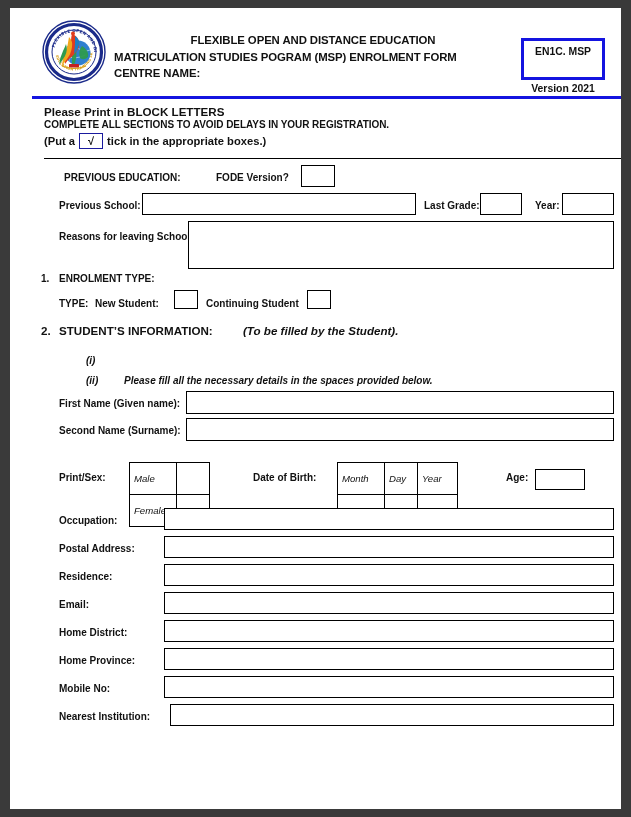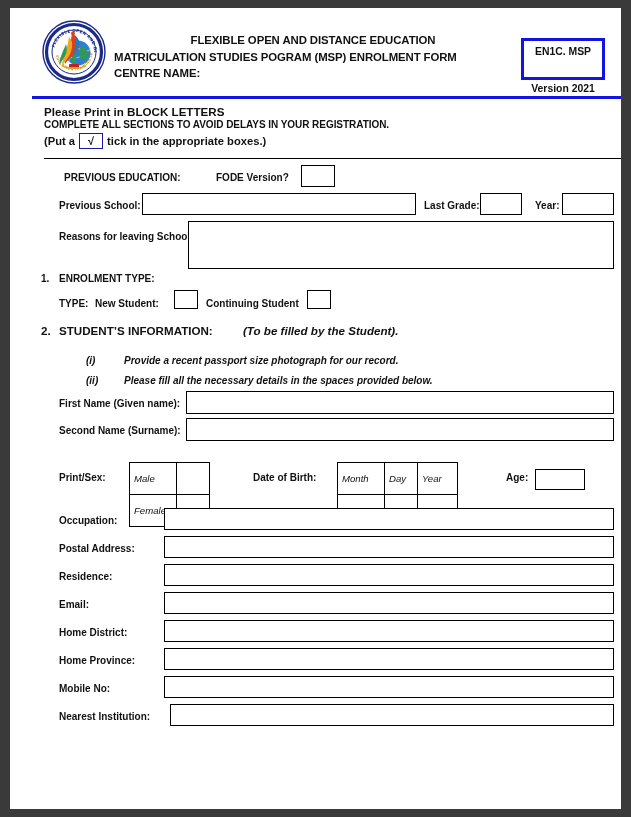--- a/index.html
+++ b/index.html
@@ -287,21 +287,20 @@
     <div class="lbl" style="left:63px; top:284px;">New Student:</div>
     <div class="bx" style="left:142px; top:276px; width:24px; height:19px;"></div>
     <div class="lbl" style="left:174px; top:284px;">Continuing Student</div>
     <div class="bx" style="left:275px; top:276px; width:24px; height:19px;"></div>
 
     <div class="lbl big" style="left:9px; top:311px;">2.</div>
     <div class="lbl big" style="left:27px; top:311px;">STUDENT’S INFORMATION:</div>
     <div class="lbl big it" style="left:211px; top:311px;">(To be filled by the Student).</div>
 
     <div class="lbl it" style="left:54px; top:341px;">(i)</div>
-    <div class="lbl it" style="left:92px; top:341px;">Provide a recent passport size photograph for our record.</div>
     <div class="lbl it" style="left:54px; top:361px;">(ii)</div>
     <div class="lbl it" style="left:92px; top:361px;">Please fill all the necessary details in the spaces provided below.</div>
 
     <div class="lbl" style="left:27px; top:384px;">First Name (Given name):</div>
     <div class="bx" style="left:154px; top:377px; width:428px; height:23px;"></div>
 
     <div class="lbl" style="left:27px; top:411px;">Second Name (Surname):</div>
     <div class="bx" style="left:154px; top:404px; width:428px; height:23px;"></div>
 
     <div class="lbl" style="left:27px; top:458px;">Print/Sex:</div>

